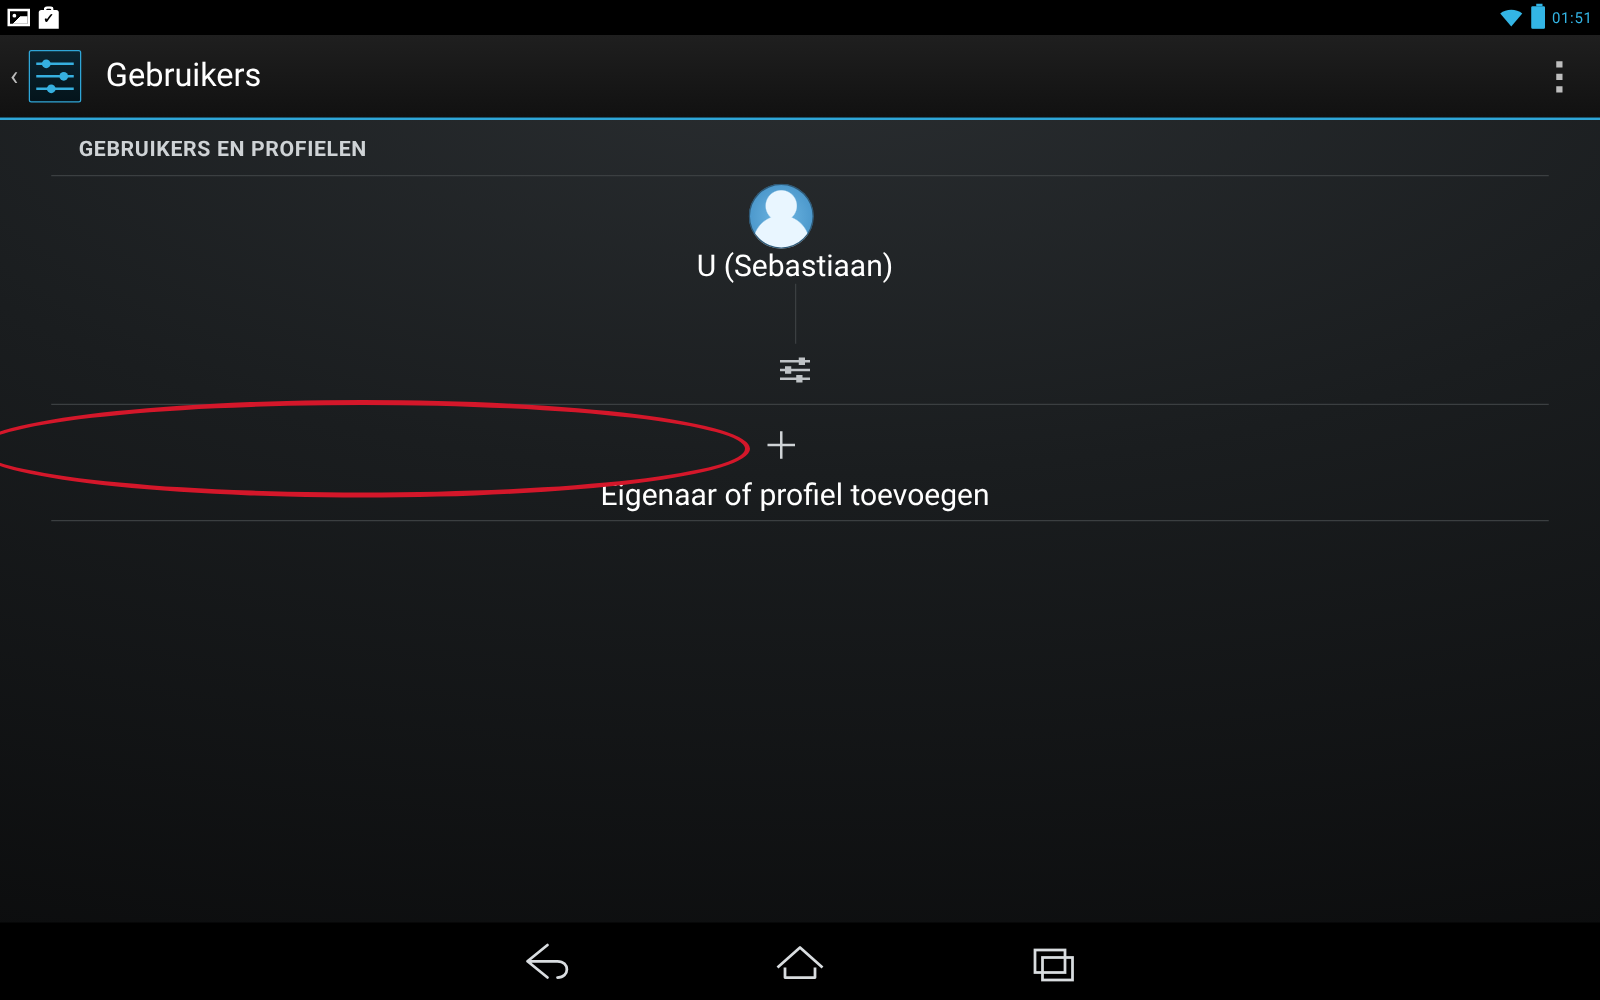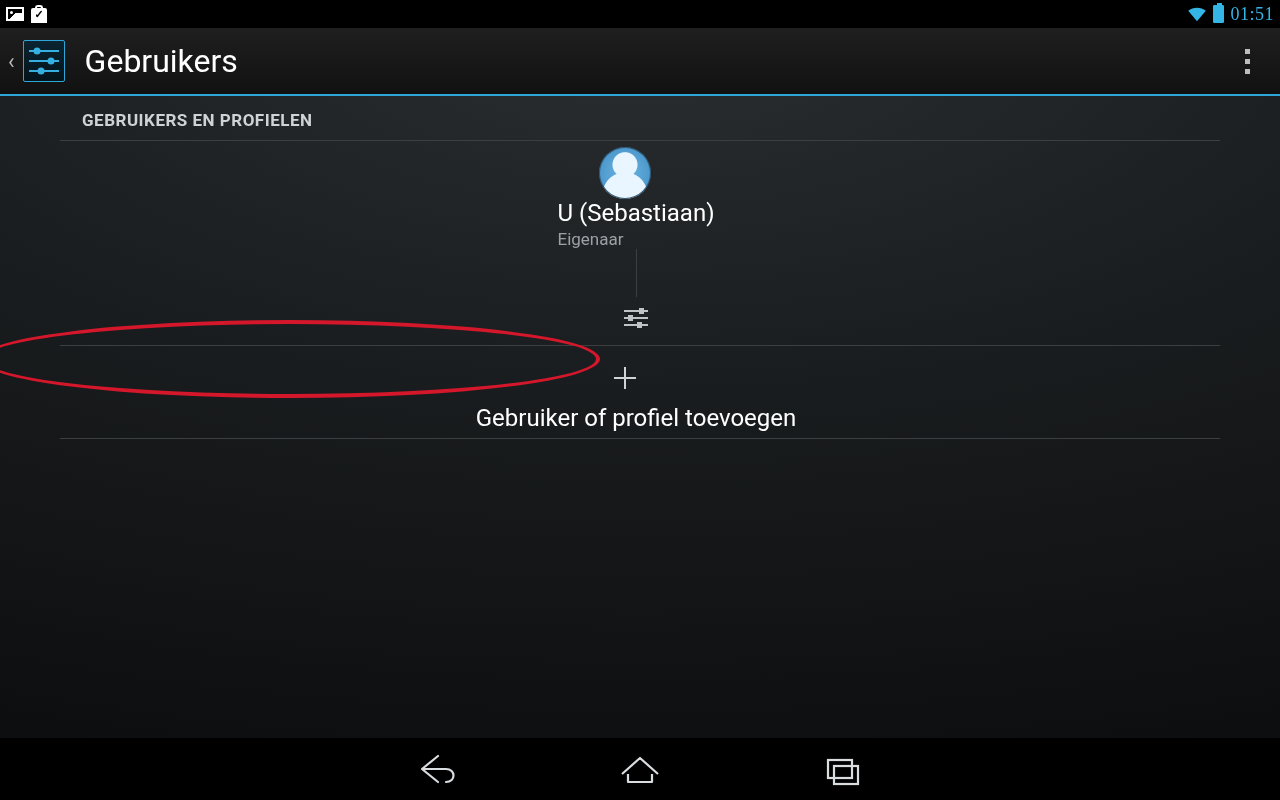--- a/index.html
+++ b/index.html
@@ -41,52 +41,52 @@
   }
   .bag-icon::after{
     content:"✓";position:absolute;top:3px;left:0;right:0;text-align:center;font-size:11px;color:#000;font-weight:bold;
   }
   .bag-handle{
     position:absolute;top:0;left:5px;width:8px;height:5px;border:2px solid #fff;border-bottom:none;border-radius:3px 3px 0 0;
   }
   .wifi-svg{width:20px;height:16px;}
   .battery{width:11px;height:18px;border:1px solid #33b5e5;background:#33b5e5;position:relative;border-radius:1px;}
   .battery::before{content:"";position:absolute;top:-3px;left:3px;width:5px;height:2px;background:#33b5e5;}
-  .clock{font-size:18px;letter-spacing:0.5px;font-family:Liberation Serif, serif;}
+  .clock{font-size:12px;letter-spacing:0.5px;}
 
   
   .actionbar{
     height:68px;width:100%;
     background:linear-gradient(#1f1f1f,#111111);
     border-bottom:2px solid #2fa6d8;
     display:flex;align-items:center;padding:0 8px;
   }
   .actionbar .back-caret{
     font-size:22px;color:#bbb;margin-right:2px;
   }
   .settings-app-icon{
     width:54px;height:54px;position:relative;margin-right:14px;
   }
   .settings-app-icon .bg{
     position:absolute;inset:6px;background:linear-gradient(#0b2430,#04141b);border:1px solid #2fa6d8;border-radius:2px;
   }
-  .actionbar .title{font-size:32px;font-weight:400;color:#fff;}
+  .actionbar .title{font-size:26px;font-weight:400;color:#fff;}
   .actionbar .spacer{flex:1;}
   .overflow{
     width:50px;height:100%;display:flex;flex-direction:column;justify-content:center;align-items:center;gap:5px;
   }
   .overflow span{width:5px;height:5px;background:#bdbdbd;}
 
   
   .content{
     position:relative;
     height: calc(800px - 28px - 68px - 62px);
     width:100%;
     background: radial-gradient(ellipse 140% 120% at 50% -10%, #2a2e31 0%, #1a1d1f 45%, #0c0d0e 100%);
-    padding: 0 60px;
+    padding: 0 41px;
   }
   .section-header{
     padding:14px 22px 10px;
     color:#cfd3d6;
     font-size:17px;
     font-weight:700;
     letter-spacing:0.5px;
     border-bottom:1px solid #3b3f41;
   }
   .row{
@@ -186,21 +186,20 @@
 </div>
 
 <div class="content">
 
   <div class="section-header">GEBRUIKERS EN PROFIELEN</div>
 
   <div class="row">
     <div class="avatar owner"></div>
     <div class="row-body">
       <div class="row-title">U (Sebastiaan)</div>
-      <div class="row-sub">Eigenaar</div>
     </div>
     <div class="row-divider"></div>
     <div class="row-action">
       <svg class="sliders-svg" viewBox="0 0 28 24">
         <g stroke="#bfc3c6" stroke-width="2">
           <line x1="2" y1="5" x2="26" y2="5"></line>
           <line x1="2" y1="12" x2="26" y2="12"></line>
           <line x1="2" y1="19" x2="26" y2="19"></line>
         </g>
         <rect x="17" y="2" width="5" height="6" fill="#bfc3c6"></rect>
@@ -212,21 +211,21 @@
 
 
   <div class="row add">
     <div class="add-plus">
       <svg viewBox="0 0 28 28">
           <line x1="14" y1="3" x2="14" y2="25" stroke-width="2"></line>
           <line x1="3" y1="14" x2="25" y2="14" stroke-width="2"></line>
         </svg>
     </div>
     <div class="row-body">
-      <div class="row-title">Gebruiker of profiel toevoegen</div>
+      <div class="row-title">Eigenaar of profiel toevoegen</div>
     </div>
   </div>
 
   <div class="annotation-ellipse" style="left:-20px; top:224px; width:620px; height:78px;"></div>
 
 </div>
 
 <div class="navbar">
   <div class="navbtn">
     <svg viewBox="0 0 52 42">

